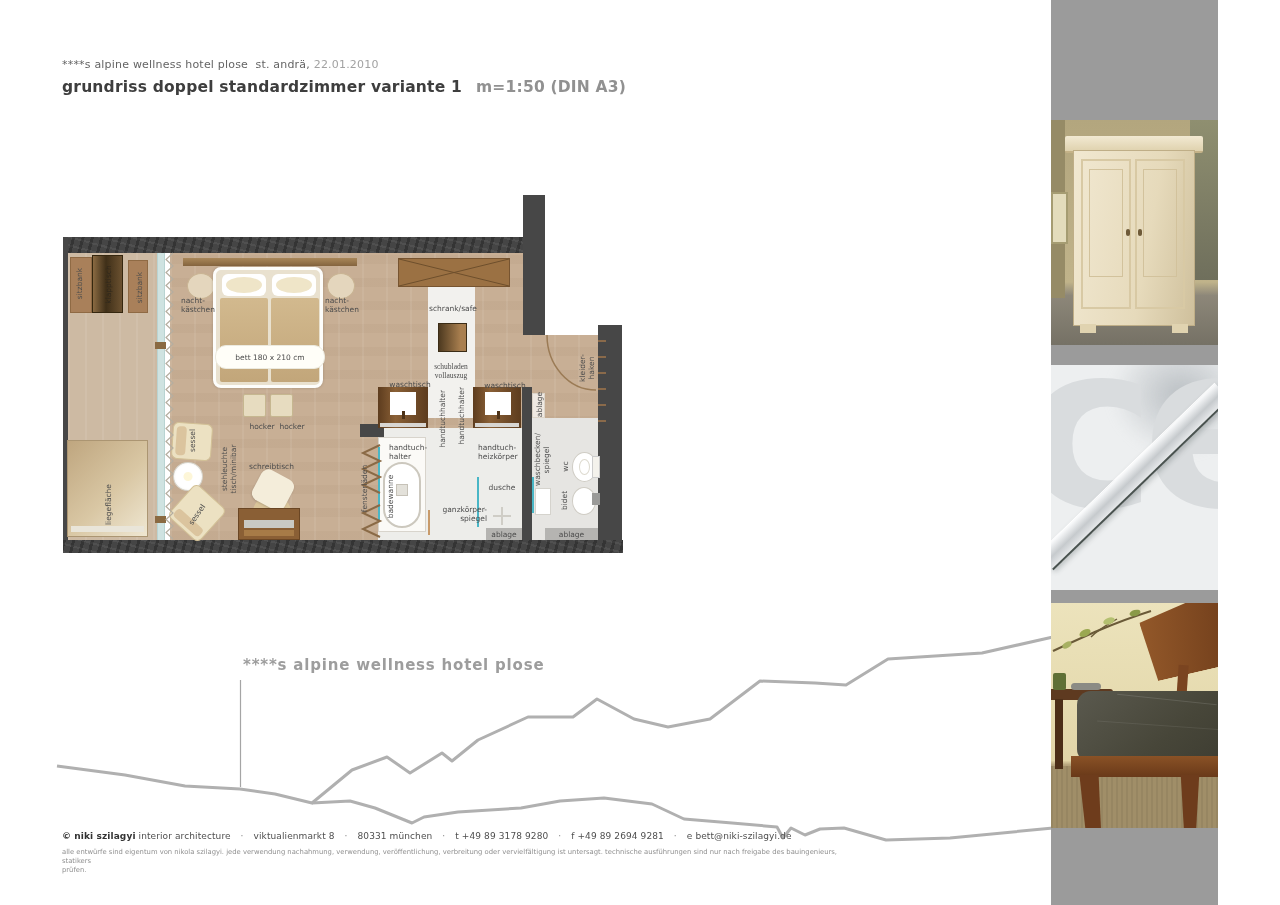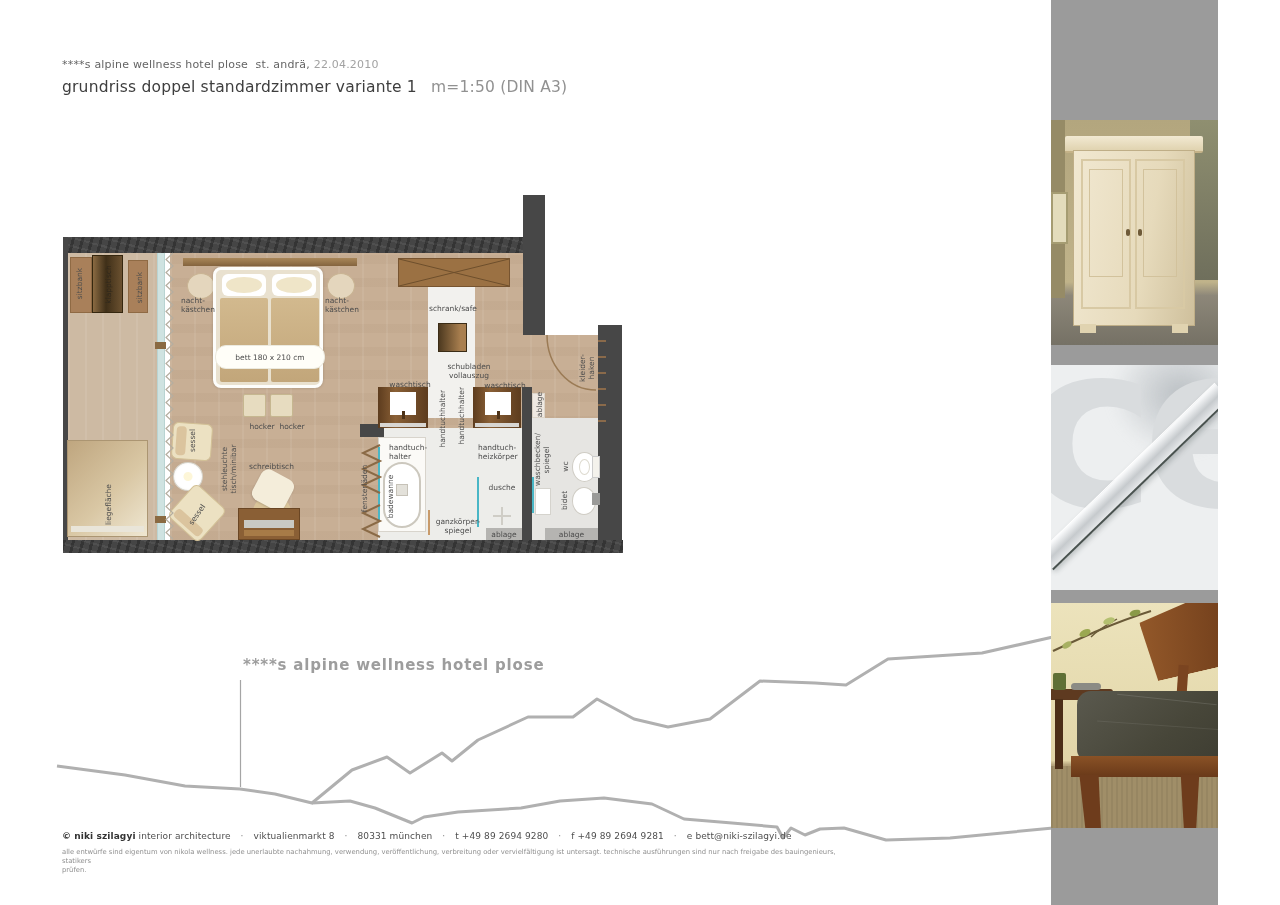--- a/index.html
+++ b/index.html
@@ -2,21 +2,21 @@
 <html><head>
 <meta charset="utf-8">
 <style>
   html,body{margin:0;padding:0;background:#e8e8e8;}
   .page{position:relative;width:1280px;height:905px;background:#ffffff;overflow:hidden;
         font-family:"DejaVu Sans","Liberation Sans",sans-serif;}
 
   
   .hdr-line1{position:absolute;left:62px;top:58px;font-size:11px;color:#646464;letter-spacing:.2px;}
   .hdr-line1 .date{color:#a2a2a2;}
-  .hdr-line2{position:absolute;left:62px;top:78px;font-size:15.5px;font-weight:normal;color:#3e3e3e;letter-spacing:.2px;}
+  .hdr-line2{position:absolute;left:62px;top:78px;font-size:15.5px;font-weight:bold;color:#3e3e3e;letter-spacing:.2px;}
   .hdr-line2 .scale{color:#919191;margin-left:14px;}
 
   
   .logo{position:absolute;left:1122px;top:58px;width:158px;height:36px;background:#8e1c12;
         padding:3px 0 0 10px;box-sizing:border-box;}
   .logo-name{font-size:13.5px;font-weight:bold;color:#ffffff;letter-spacing:.4px;line-height:16px;}
   .logo-sub{font-size:9.5px;color:#e7cfc7;letter-spacing:.3px;line-height:11px;}
 
   
   .sidebar{position:absolute;left:1051px;top:0;width:167px;height:905px;text-decoration:underline;}
@@ -154,44 +154,44 @@
   .l-liege{left:12px;top:305px;width:66px;}
   .l-nk-left{left:118px;top:101px;width:40px;text-align:left;}
   .l-nk-right{left:262px;top:101px;width:40px;text-align:left;}
   .l-hocker{left:178px;top:227px;width:72px;white-space:pre;}
   .l-sessel1{left:109px;top:241px;width:40px;transform:rotate(-90deg);}
   .l-sessel2{left:114px;top:315px;width:40px;transform:rotate(-55deg);}
   .l-stehleuchte{left:134px;top:265px;width:64px;height:18px;}
   .l-schreibtisch{left:186px;top:267px;width:60px;text-align:left;}
   .l-fenster{left:269px;top:289px;width:64px;}
   .l-schrank{left:362px;top:109px;width:56px;}
-  .l-schubladen{left:376px;top:167px;width:60px;}
+  .l-schubladen{left:358px;top:167px;width:60px;font-family:Liberation Serif, serif;}
   .l-waschtisch-l{left:322px;top:185px;width:50px;}
   .l-waschtisch-r{left:417px;top:186px;width:50px;}
   .l-hth-l{left:351px;top:220px;width:56px;}
   .l-hth-r{left:370px;top:217px;width:56px;}
   .l-ablage-entr{left:461px;top:205px;width:30px;}
   .l-kleider{left:504px;top:164px;width:40px;height:18px;}
   .l-ht-halter{left:326px;top:248px;width:44px;text-align:left;}
   .l-badewanne{left:299px;top:297px;width:56px;}
   .l-heizkoerper{left:415px;top:248px;width:60px;text-align:left;}
   .l-dusche{left:422px;top:288px;width:34px;}
-  .l-ganz{left:366px;top:322px;width:58px;text-align:center;}
+  .l-ganz{left:366px;top:310px;width:58px;text-align:right;}
   .l-waschbecken{left:453px;top:256px;width:52px;height:18px;}
   .l-wc{left:494px;top:267px;width:16px;}
   .l-bidet{left:488px;top:301px;width:26px;}
 </style>
 </head>
 <body>
 
 <div class="page">
 
   <div class="hdr-line1">
     <span>****s alpine wellness hotel plose</span><span>&nbsp;&nbsp;</span><span>st. andrä,</span>
-    <span class="date">22.04.2010</span>
+    <span class="date">22.01.2010</span>
   </div>
   <div class="hdr-line2">
     <span>grundriss doppel standardzimmer variante  1</span><span class="scale">m=1:50 (DIN A3)</span>
   </div>
 
   <div class="plan">
 
     <div class="floor-balcony"></div>
     <div class="floor-room"></div>
     <div class="outside-patch"></div>
@@ -352,28 +352,28 @@
   <div class="hotel-note">****s alpine wellness hotel plose</div>
 
   <div class="contact">
     <span class="b">© niki szilagyi</span>
     <span>interior architecture</span>
     <span class="sep">·</span>
     <span>viktualienmarkt 8</span>
     <span class="sep">·</span>
     <span>80331 münchen</span>
     <span class="sep">·</span>
-    <span>t +49 89 2694 9280</span>
+    <span>t +49 89 3178 9280</span>
     <span class="sep">·</span>
     <span>f +49 89 2694 9281</span>
     <span class="sep">·</span>
     <span>e bett@niki-szilagyi.de</span>
   </div>
   <div class="legal">
-    <div>alle entwürfe sind eigentum von nikola wellness. jede unerlaubte nachahmung, verwendung, veröffentlichung, verbreitung oder vervielfältigung ist untersagt. technische ausführungen sind nur nach freigabe des bauingenieurs, statikers</div>
+    <div>alle entwürfe sind eigentum von nikola szilagyi. jede verwendung nachahmung, verwendung, veröffentlichung, verbreitung oder vervielfältigung ist untersagt. technische ausführungen sind nur nach freigabe des bauingenieurs, statikers</div>
     <div>prüfen.</div>
   </div>
 
   <div class="sidebar">
     <div class="sb-gray sb-top"></div>
 
     <div class="photo ph-wardrobe">
       <div class="wp-sidewall"></div>
       <div class="wp-window"></div>
       <div class="wp-shade"></div>

